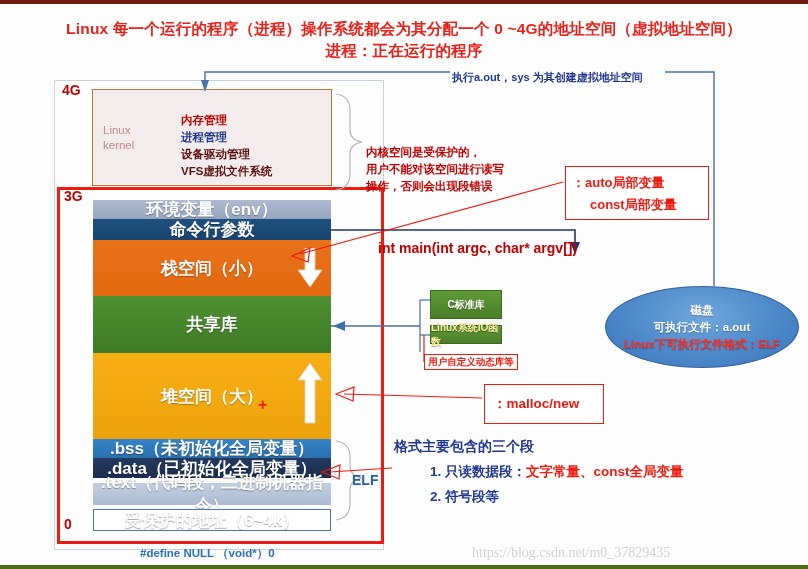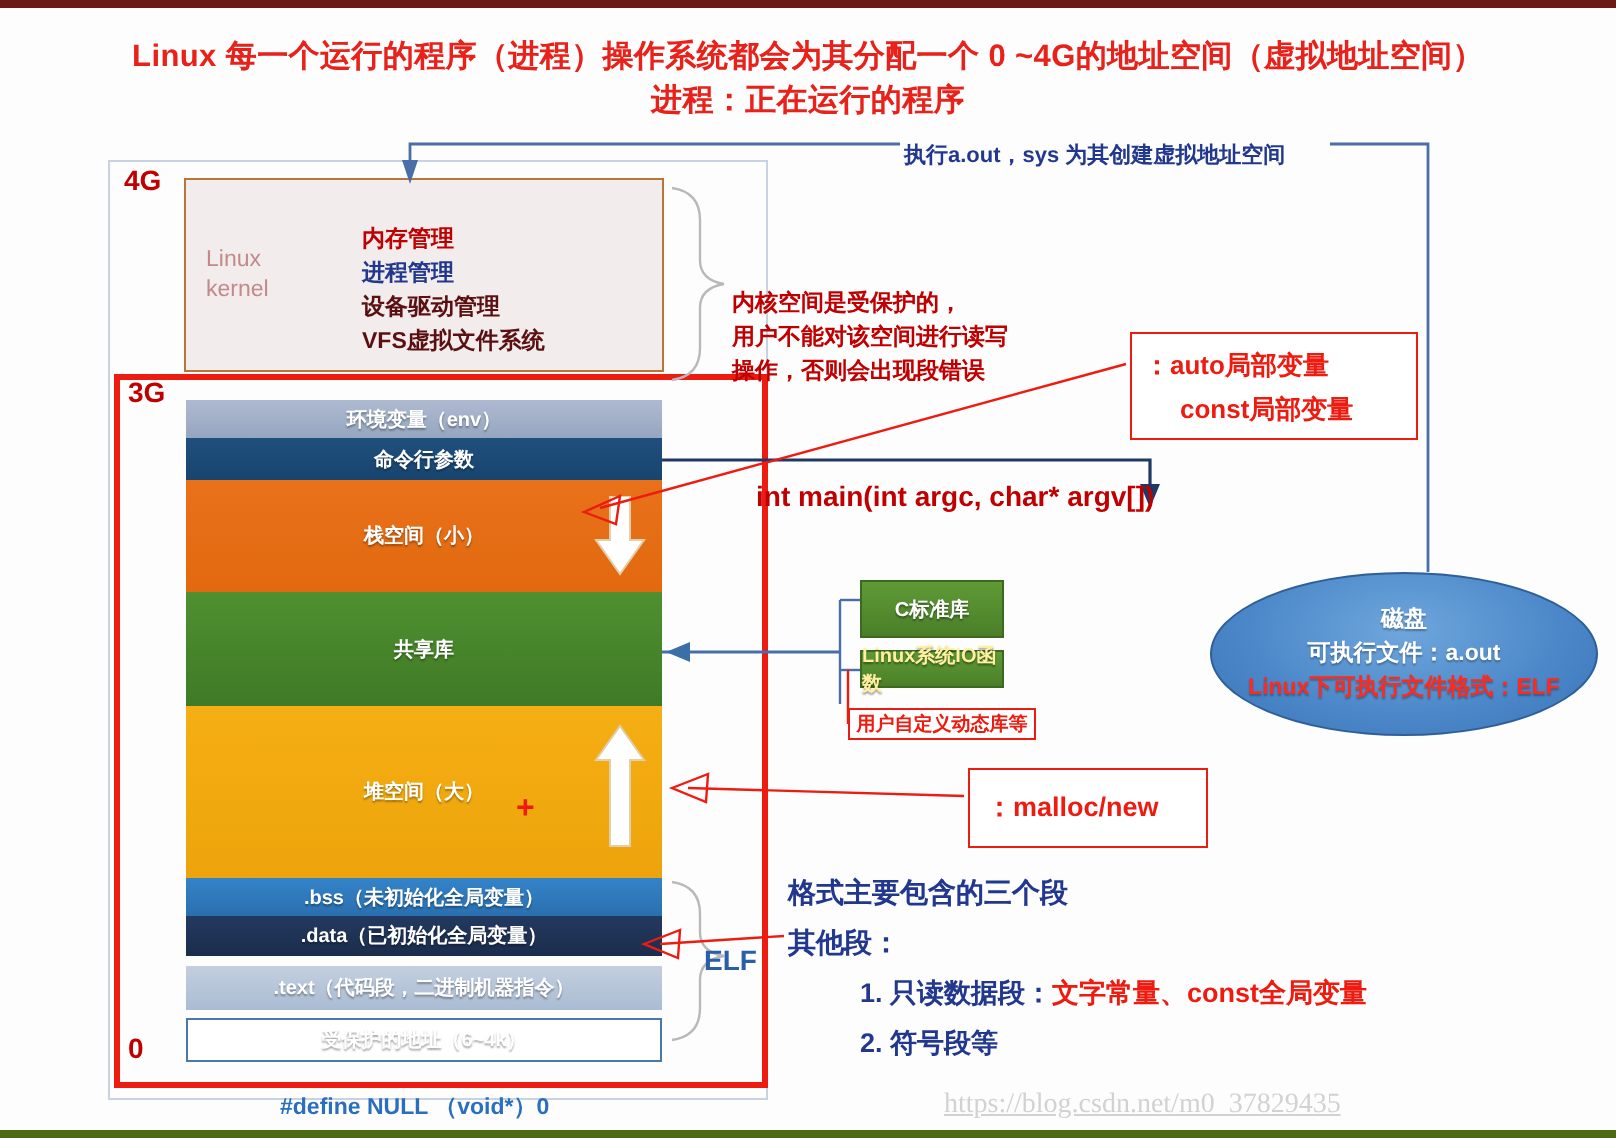--- a/index.html
+++ b/index.html
@@ -62,21 +62,21 @@
     position:absolute; left:57px; top:183px; width:327px; height:357px;
     border:3px solid #ee1b11; background:transparent;
   }
 
   
   .mem { position:absolute; left:93px; width:238px; }
   .mem .seg {
     position:absolute; left:0; width:238px;
     color:#ffffff; font-weight:bold;
     display:flex; align-items:center; justify-content:center;
-    font-size:10px; text-shadow:0 1px 1px rgba(0,0,0,.35);text-align:center;
+    font-size:17px; text-shadow:0 1px 1px rgba(0,0,0,.35);text-align:center;
   }
   .seg-env   { top:196px; height:19px; background:linear-gradient(#aebad0,#96a6c0); }
   .seg-argv  { top:215px; height:21px; background:linear-gradient(#1f4f7d,#18456e); }
   .seg-stack { top:236px; height:56px; background:linear-gradient(#e8711a,#e2690f); font-size:13.5px; }
   .seg-share { top:292px; height:57px; background:linear-gradient(#4f9030,#3f7a26); font-size:13.5px; }
   .seg-heap  { top:349px; height:86px; background:linear-gradient(#f5ae13,#eda40c); font-size:13.5px; }
   .seg-bss   { top:435px; height:19px; background:linear-gradient(#3483c8,#2a70b0); font-size:12px; }
   .seg-data  { top:454px; height:20px; background:linear-gradient(#23395f,#1b2d4d); font-size:12px; }
   .seg-text  { top:479px; height:22px; background:linear-gradient(#c3cfe0,#aabbd2); font-size:12px; }
   .seg-prot  { top:505px; height:22px; background:#ffffff; color:#1f3864;
@@ -173,21 +173,20 @@
   .fmt .red { color:#ee1b11; }
 
   .define-null {
     position:absolute; left:140px; top:542px;
     color:#2a6fbf; font-weight:bold; font-size:11.5px;
   }
   .watermark {
     position:absolute; left:472px; top:541px;
     color:#d2d2d2; font-size:14px;
     font-family:"Liberation Serif","DejaVu Serif",serif;
-    text-decoration:underline;
   }
 </style>
 </head>
 <body>
 
 <div id="slide">
 
   <div class="title-block">
     <div class="title-line1">Linux 每一个运行的程序（进程）操作系统都会为其分配一个 0 ~4G的地址空间（虚拟地址空间）</div>
     <div class="title-line2">进程：正在运行的程序</div>
@@ -288,21 +287,20 @@
   <div class="disk">
     <div class="d1">磁盘</div>
     <div class="d2">可执行文件：a.out</div>
     <div class="d3">Linux下可执行文件格式：ELF</div>
   </div>
 
   <div class="elf-label">ELF</div>
 
   <div class="fmt">
     <div>格式主要包含的三个段</div>
-    <div>其他段：</div>
     <div class="indent"><span>1. 只读数据段：</span><span class="red">文字常量、const全局变量</span></div>
     <div class="indent">2. 符号段等</div>
   </div>
 
   <div class="define-null">#define NULL （void*）0</div>
   <div class="watermark">https://blog.csdn.net/m0_37829435</div>
 
 </div>
 
 </body></html>

